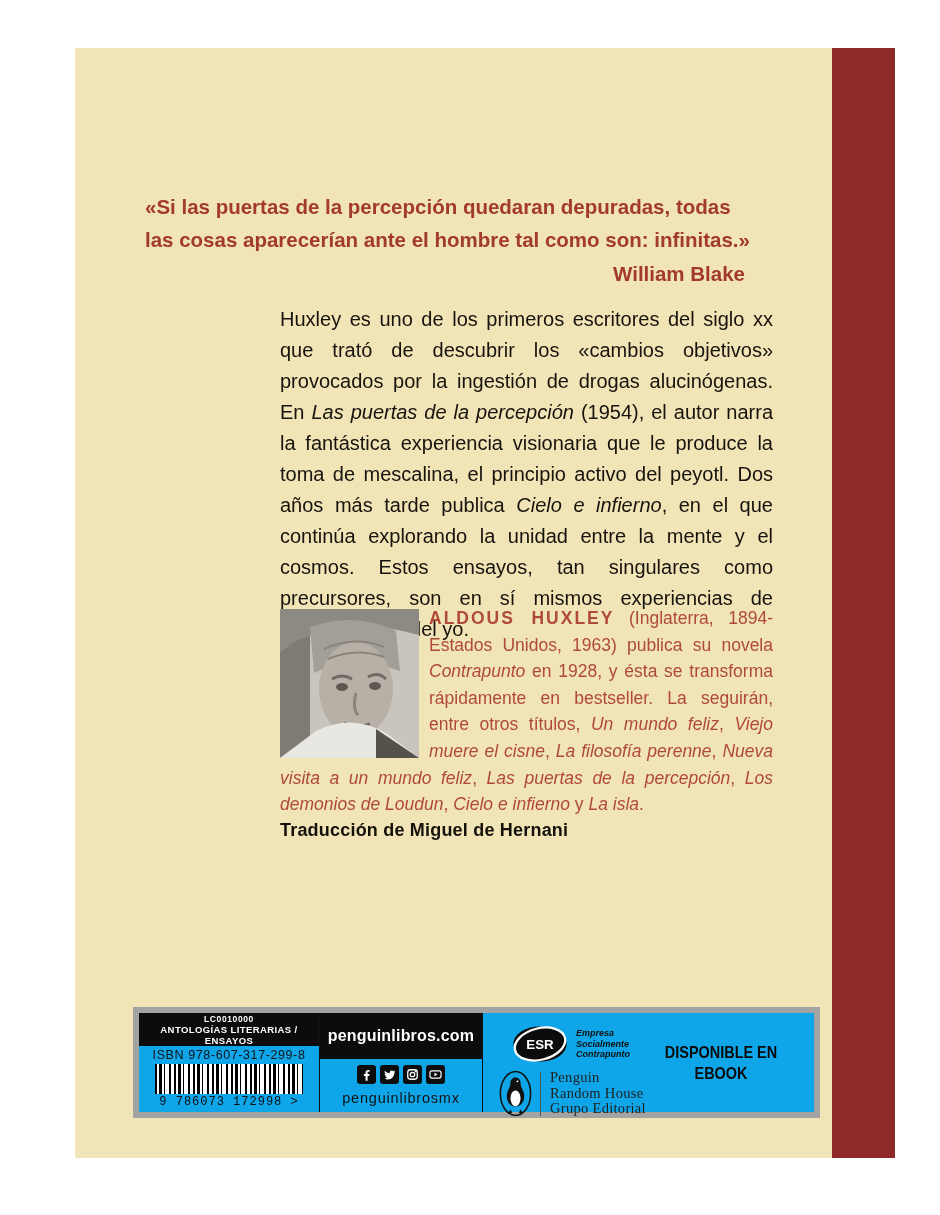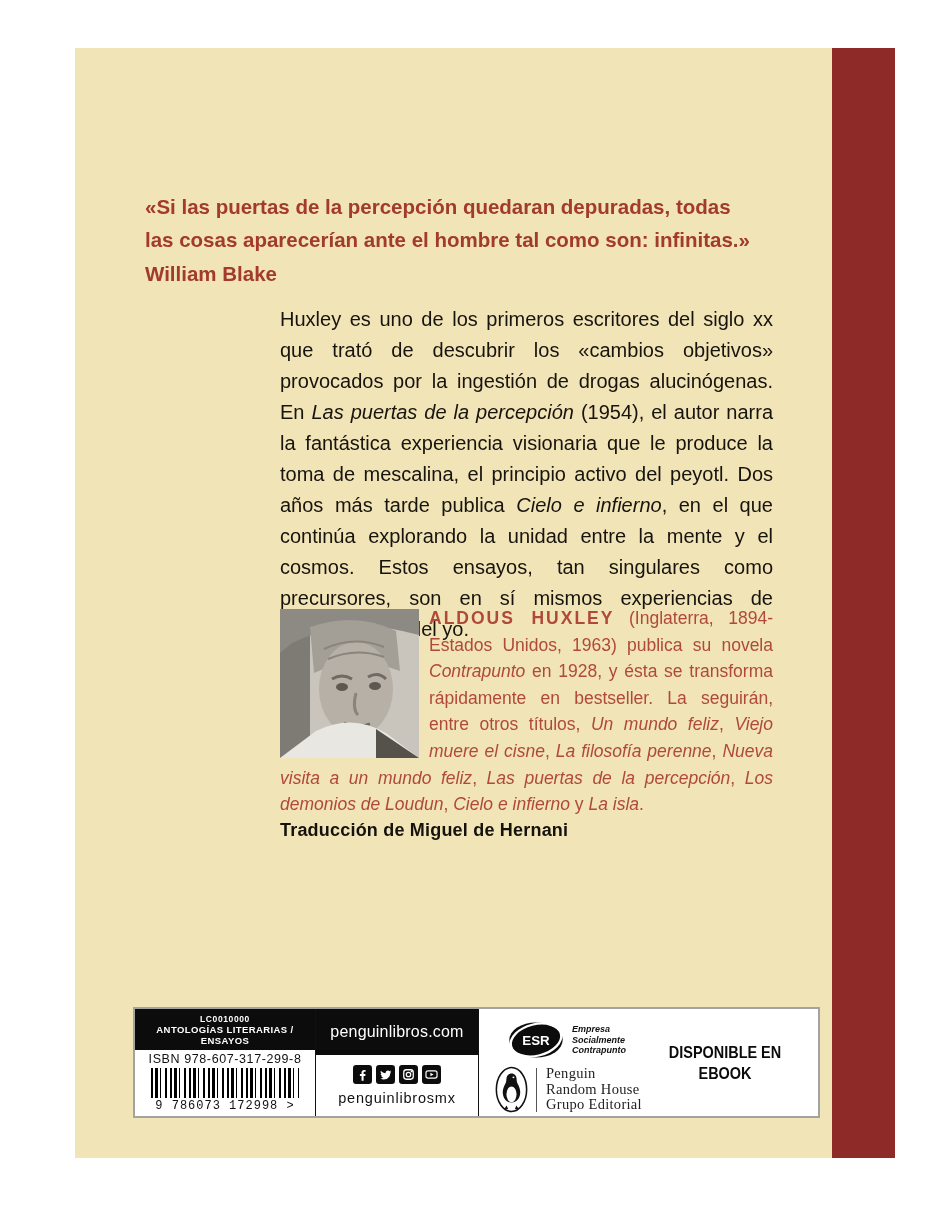--- a/index.html
+++ b/index.html
@@ -12,46 +12,46 @@
 
   .cover{position:absolute;left:75px;top:48px;width:757px;height:1110px;background:var(--cover-cream);}
   .spine{position:absolute;left:832px;top:48px;width:63px;height:1110px;background:var(--spine-red);}
 
   .brand{position:absolute;left:72px;top:56px;font-size:24px;letter-spacing:.2px;white-space:nowrap;}
   .brand .logo{font-weight:800;color:#15120c;letter-spacing:.5px;}
   .brand .coll{font-weight:400;color:#26231c;margin-left:10px;}
 
   .quote{position:absolute;left:70px;top:142px;width:630px;color:var(--quote-red);font-weight:700;font-size:20.5px;line-height:33px;}
   .quote .ql{white-space:nowrap;}
-  .quote .qa{padding-right:30px;margin-top:1px;}
+  .quote .qa{text-align:right;padding-right:30px;margin-top:1px;}
 
   .synopsis{position:absolute;left:205px;top:256px;width:493px;color:var(--ink);
     font-size:20px;line-height:31px;text-align:justify;}
   .synopsis .it{font-style:italic;}
 
   .bio{position:absolute;left:205px;top:557px;width:493px;color:var(--bio-red);
     font-size:17.5px;line-height:26.6px;text-align:justify;}
   .bio .it{font-style:italic;}
   .bio .bio-name{font-weight:700;letter-spacing:2px;}
   .photo{float:left;width:139px;height:149px;margin:4px 10px 2px 0;display:block;}
   .photo svg{display:block;width:100%;height:100%;}
 
   .translation{position:absolute;left:205px;top:772px;font-size:18px;font-weight:700;color:#15120c;letter-spacing:.2px;}
 
-  .infobar{position:absolute;left:58px;top:959px;width:687px;height:111px;background:#ffffff;
-    border:2px solid #a3a3a3;display:flex;}
+  .infobar{position:absolute;left:58px;top:959px;width:687px;height:111px;background:#0ea5e9;
+    border:6px solid #a3a3a3;display:flex;}
   .col1{width:181px;border-right:1.5px solid #111;display:flex;flex-direction:column;}
   .col2{width:163px;border-right:1.5px solid #111;display:flex;flex-direction:column;}
   .col3{flex:1;position:relative;}
 
   .blackbox{background:#0c0c0c;color:#fff;height:46px;display:flex;flex-direction:column;
     align-items:center;justify-content:center;text-align:center;}
   .code{font-size:8.5px;font-weight:700;letter-spacing:.6px;line-height:10px;}
   .cat{font-size:9.5px;font-weight:700;letter-spacing:.4px;line-height:11px;}
-  .site{font-size:16px;font-weight:400;letter-spacing:.2px;}
+  .site{font-size:16px;font-weight:700;letter-spacing:.2px;}
 
   .isbnwrap{flex:1;display:flex;flex-direction:column;align-items:center;justify-content:center;padding:2px 0 3px;}
   .isbn{font-size:12.5px;letter-spacing:.6px;color:#111;}
   .bars{width:148px;height:30px;margin-top:2px;
     background:repeating-linear-gradient(90deg,#000 0 2px,#fff 2px 4px,#000 4px 7px,#fff 7px 9px,#000 9px 10px,#fff 10px 14px,#000 14px 16px,#fff 16px 19px);}
   .digits{font-family:"Liberation Mono",monospace;font-size:12px;color:#111;margin-top:1px;letter-spacing:1px;}
 
   .socialwrap{flex:1;display:flex;flex-direction:column;align-items:center;justify-content:center;}
   .icons{display:flex;gap:4px;}
   .tile{width:19px;height:19px;display:block;}

